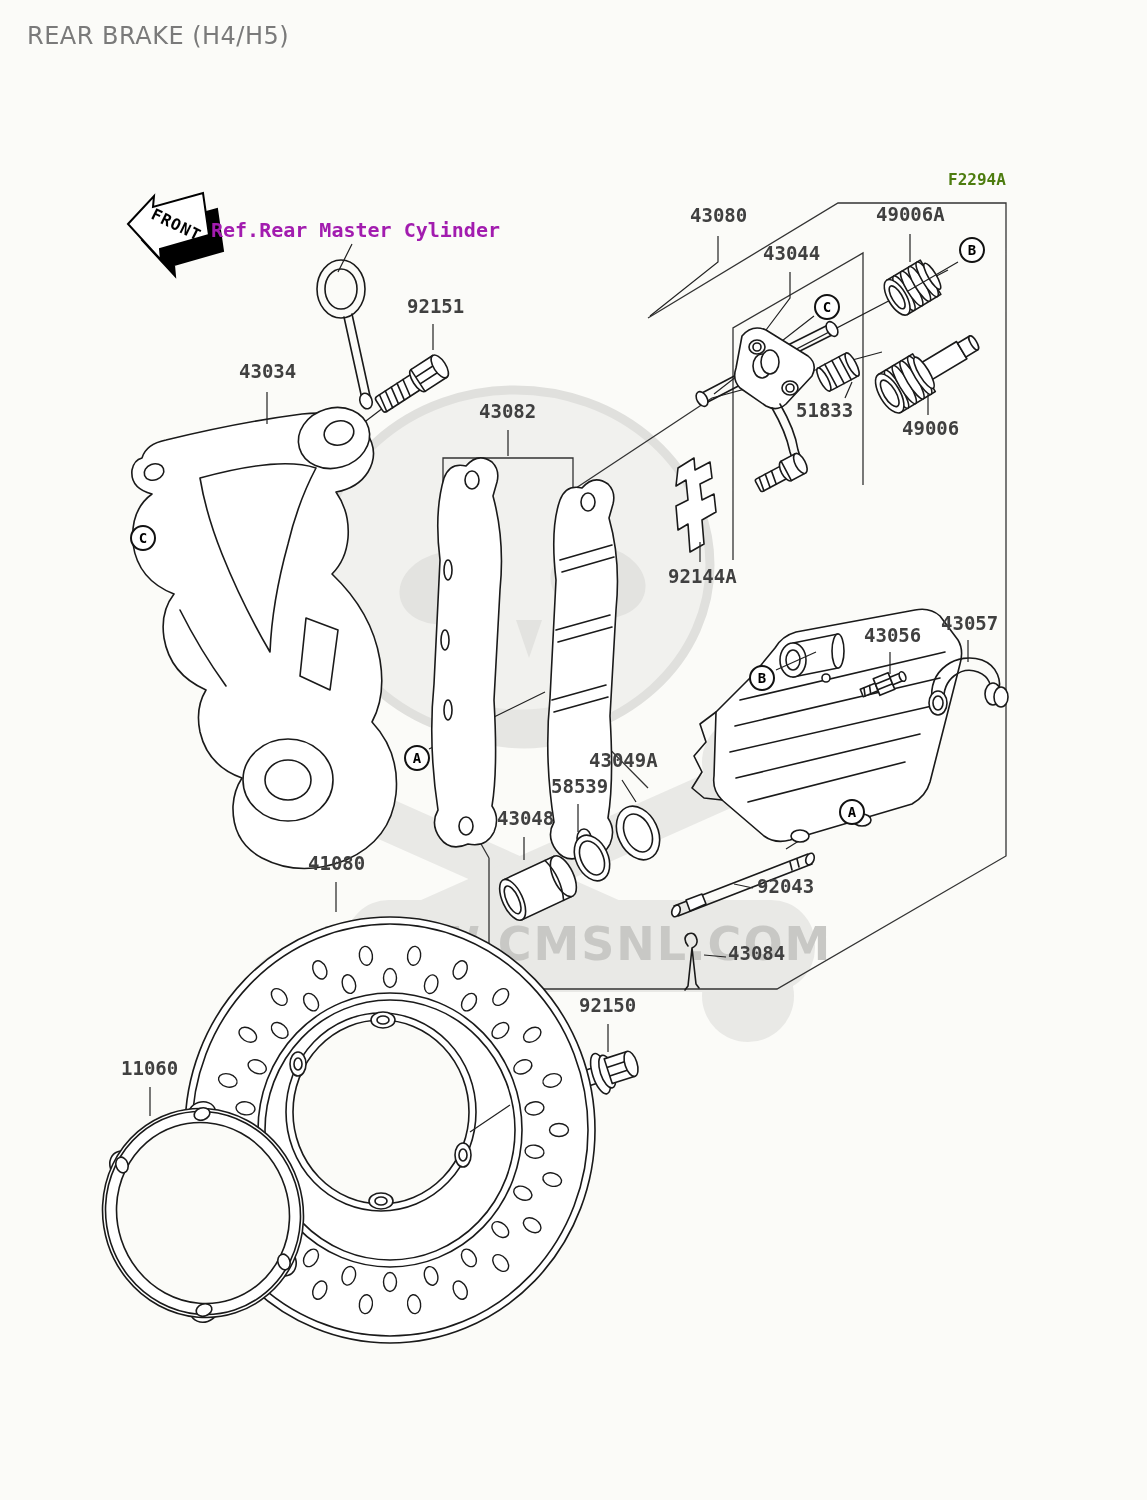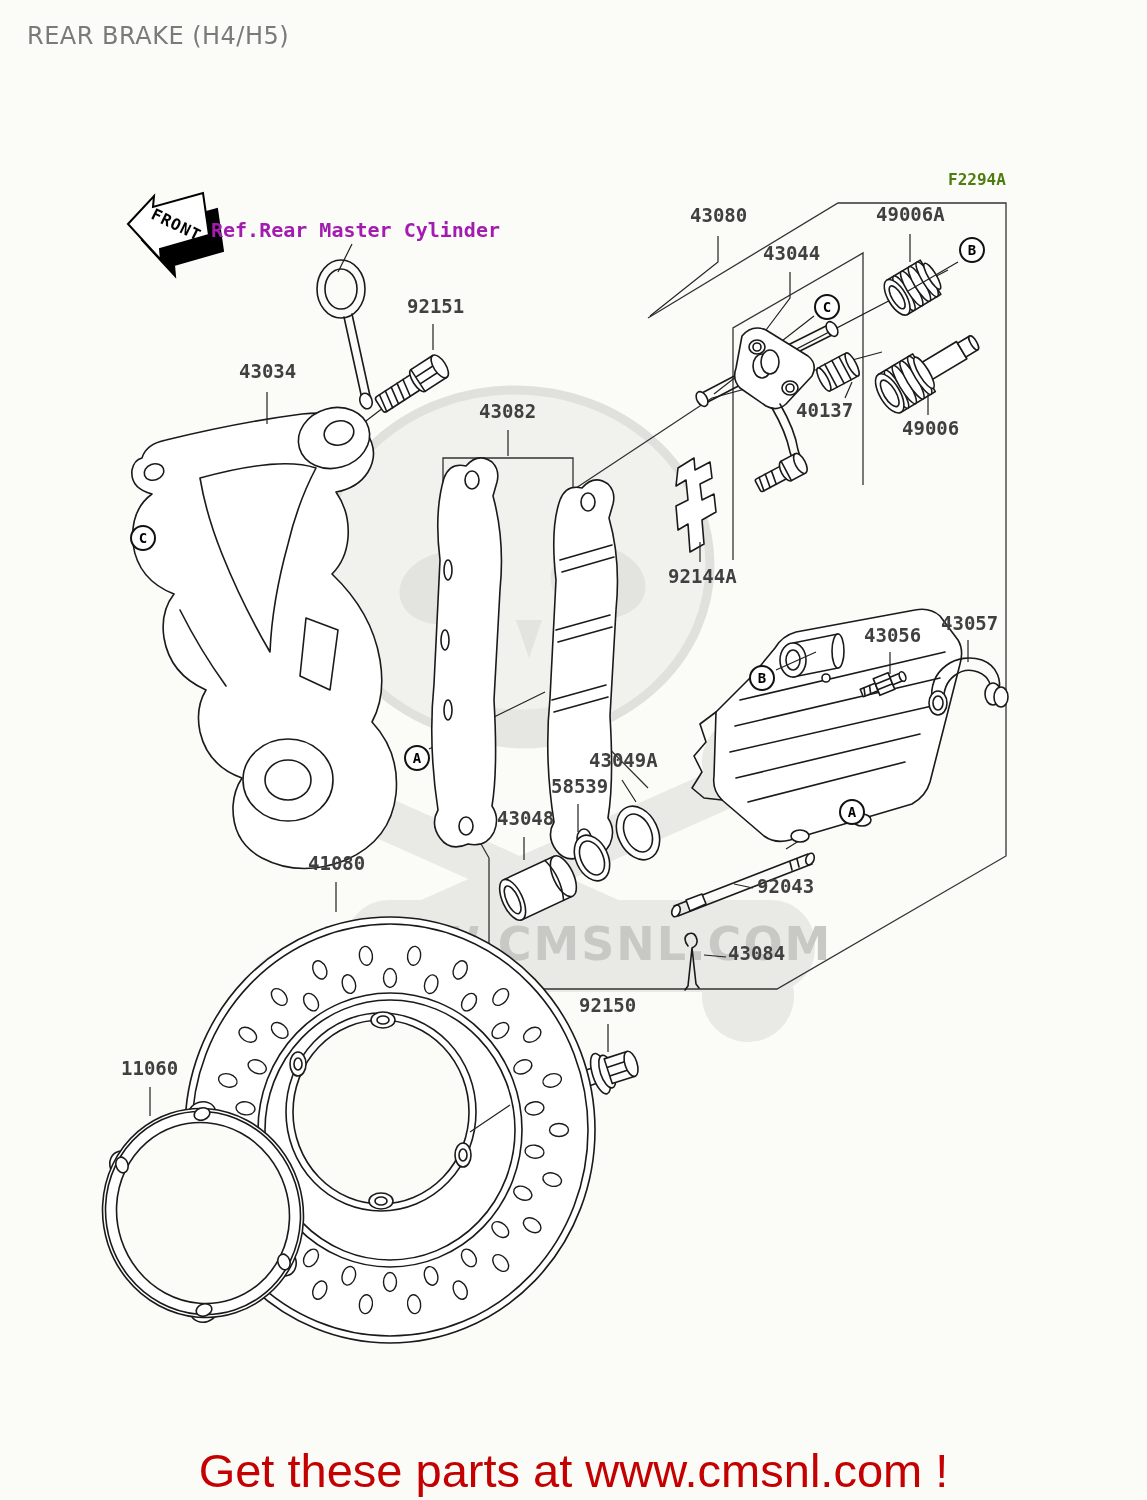--- a/index.html
+++ b/index.html
@@ -346,21 +346,21 @@
            M 776,670 L 816,652"></path>
 </svg>
 
 <div class="txt" id="page-title">REAR BRAKE (H4/H5)</div>
 <div class="txt" id="fig-code">F2294A</div>
 <div class="txt" id="ref-note">Ref.Rear Master Cylinder</div>
 
 <div class="pl" style="left:690px;top:204px">43080</div>
 <div class="pl" style="left:763px;top:242px">43044</div>
 <div class="pl" style="left:876px;top:203px">49006A</div>
-<div class="pl" style="left:796px;top:399px">40137</div>
+<div class="pl" style="left:796px;top:399px">51833</div>
 <div class="pl" style="left:902px;top:417px">49006</div>
 <div class="pl" style="left:407px;top:295px">92151</div>
 <div class="pl" style="left:239px;top:360px">43034</div>
 <div class="pl" style="left:479px;top:400px">43082</div>
 <div class="pl" style="left:668px;top:565px">92144A</div>
 <div class="pl" style="left:864px;top:624px">43056</div>
 <div class="pl" style="left:941px;top:612px">43057</div>
 <div class="pl" style="left:589px;top:749px">43049A</div>
 <div class="pl" style="left:551px;top:775px">58539</div>
 <div class="pl" style="left:497px;top:807px">43048</div>
@@ -370,15 +370,14 @@
 <div class="pl" style="left:308px;top:852px">41080</div>
 <div class="pl" style="left:121px;top:1057px">11060</div>
 
 <div class="cl" style="left:404px;top:745px">A</div>
 <div class="cl" style="left:839px;top:799px">A</div>
 <div class="cl" style="left:959px;top:237px">B</div>
 <div class="cl" style="left:749px;top:665px">B</div>
 <div class="cl" style="left:130px;top:525px">C</div>
 <div class="cl" style="left:814px;top:294px">C</div>
 
-<div class="txt" id="footer-note">Get these parts at www.cmsnl.com !</div>
 
 </div>
 
 </body></html>

